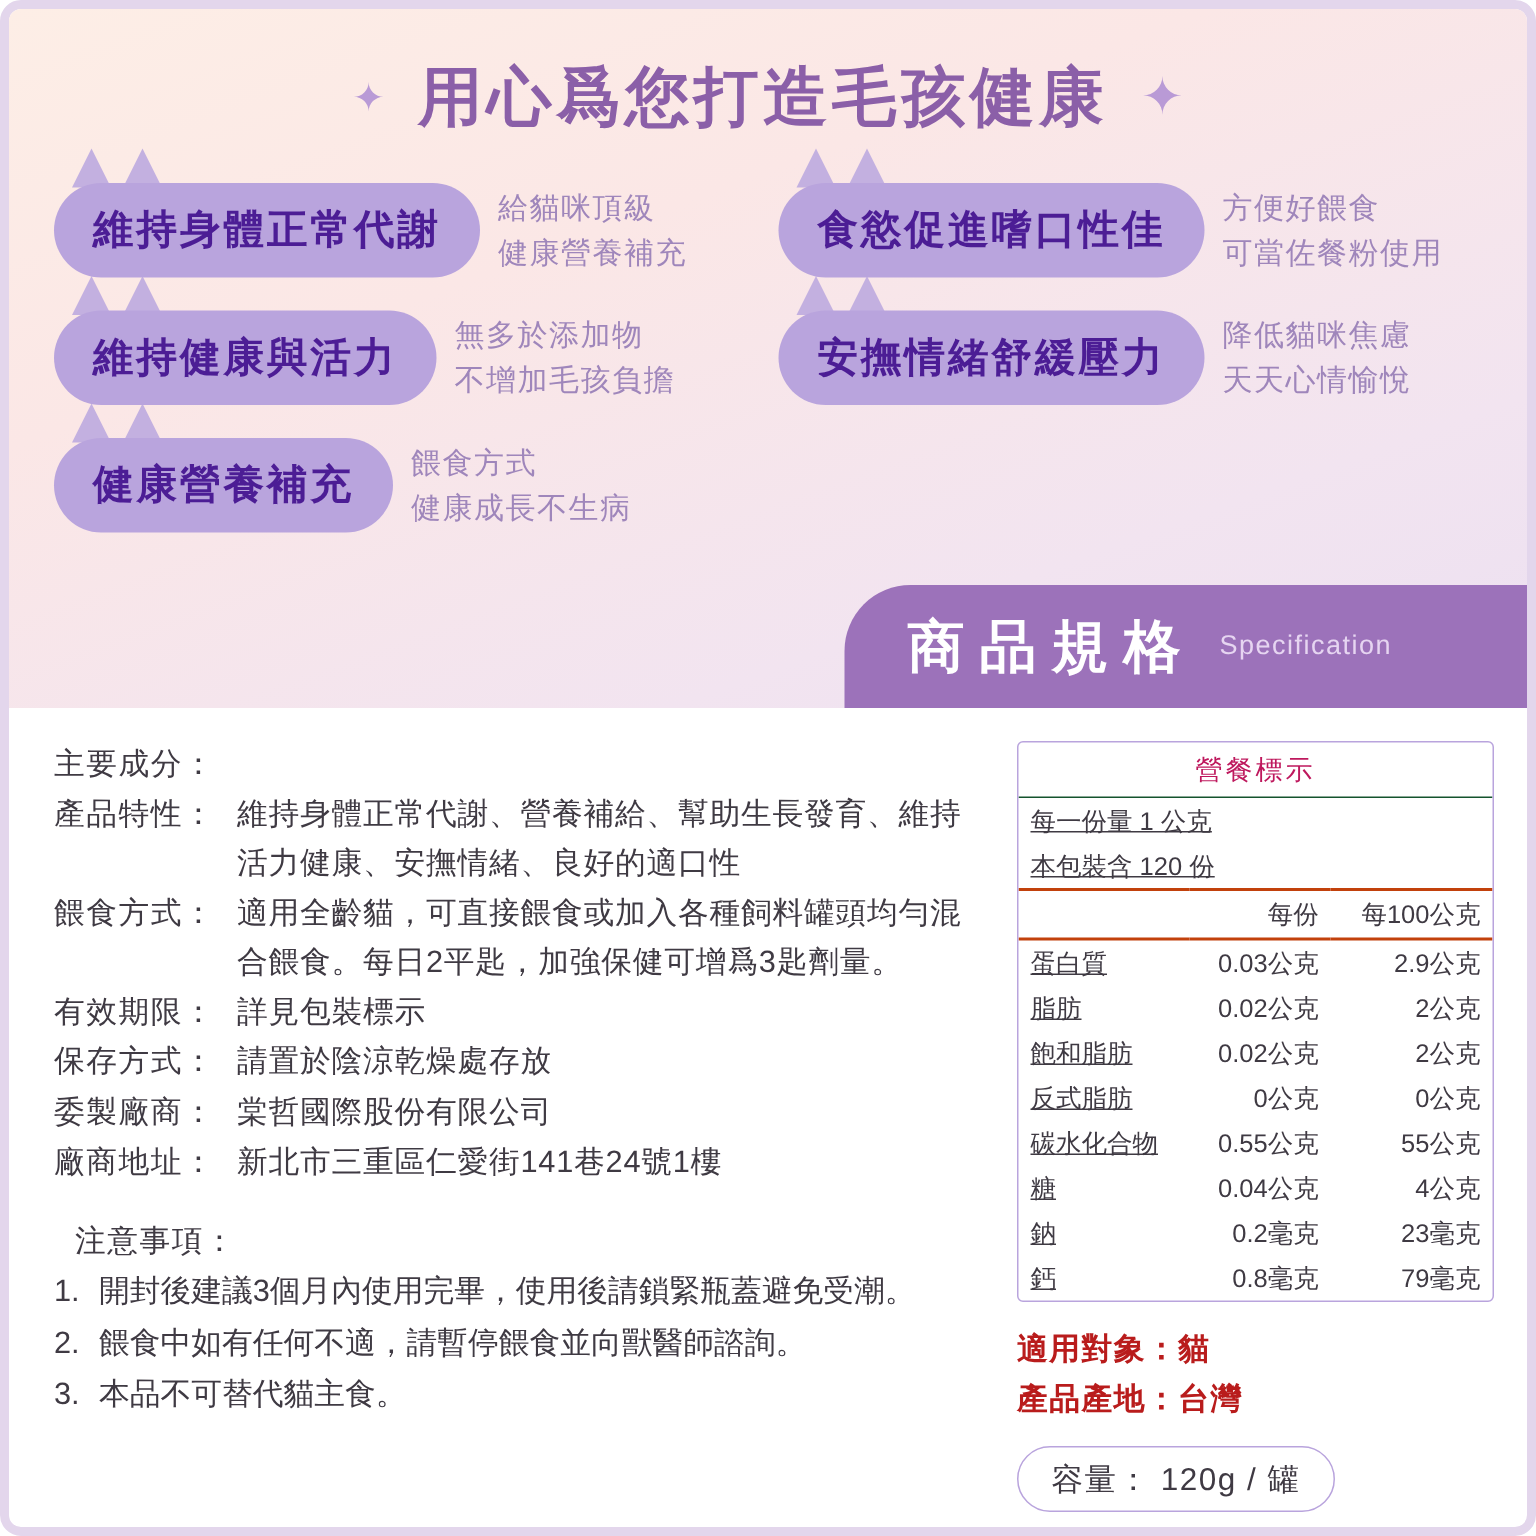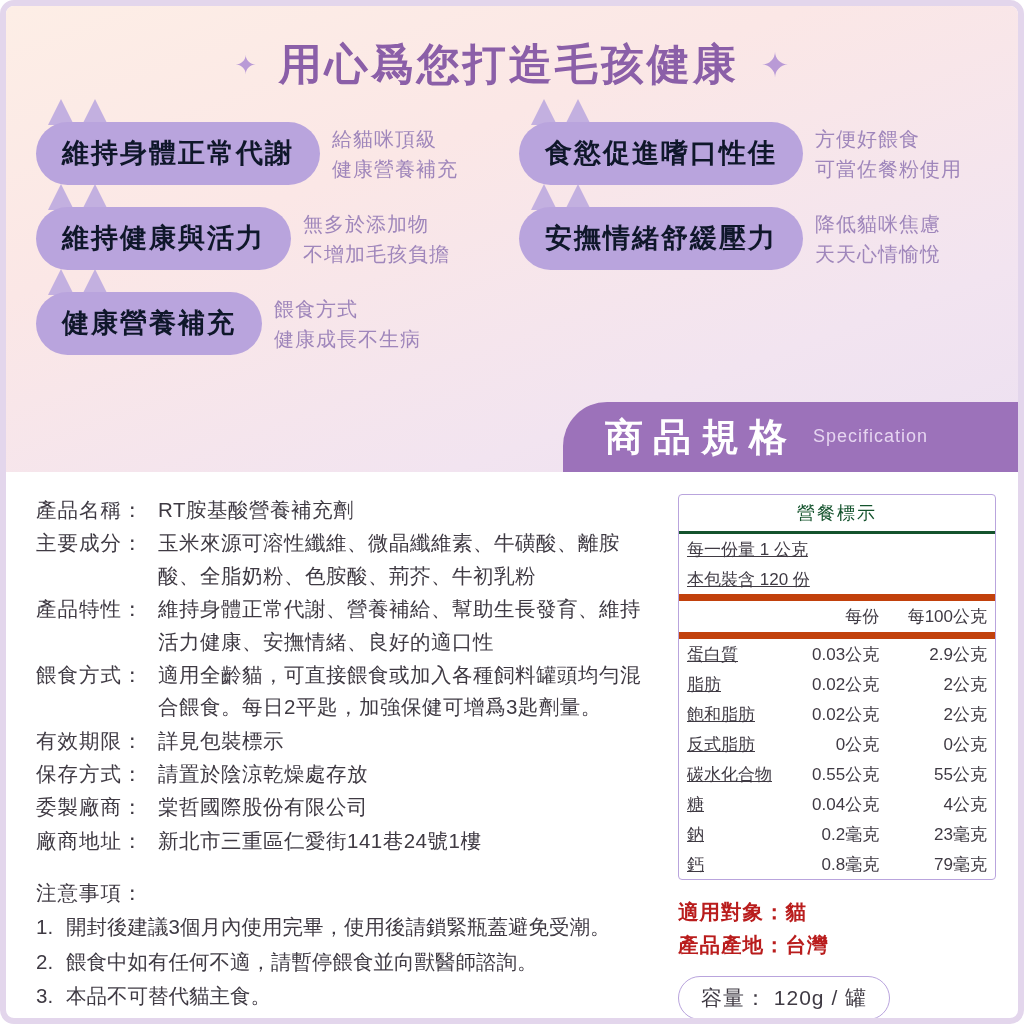--- a/index.html
+++ b/index.html
@@ -88,21 +88,21 @@
     height: 0;
     border-left: 13px solid transparent;
     border-right: 13px solid transparent;
     border-bottom: 26px solid #c3b0e0;
   }
   .cat-ears span.left { left: 0; }
   .cat-ears span.right { left: 34px; }
   .pill {
     position: relative;
     background: #b9a4dd;
-    color: #0f172a;
+    color: #4c1d95;
     font-size: 27px;
     font-weight: bold;
     letter-spacing: 2px;
     padding: 13px 26px 14px 26px;
     border-radius: 34px;
     white-space: nowrap;
     z-index: 2;
   }
   .feature-sub {
     font-size: 20px;
@@ -111,21 +111,21 @@
     white-space: nowrap;
   }
   .feature-sub div { letter-spacing: 1px; }
 
   
   .spec-banner {
     position: absolute;
     right: 0;
     bottom: 0;
     width: 455px;
-    height: 70px;
+    height: 82px;
     background: #9c72ba;
     border-top-left-radius: 44px;
     display: flex;
     align-items: center;
     gap: 16px;
     padding-left: 42px;
     box-sizing: border-box;
   }
   .spec-cn {
     color: #ffffff;
@@ -172,20 +172,21 @@
   .spec-value {
     flex: 1;
     letter-spacing: 0.5px;
   }
   .notice-title {
     font-size: 20.5px;
     color: #3f3a43;
     margin-top: 22px;
     margin-bottom: 4px;
     letter-spacing: 1px;
+    margin-left: 14px;
   }
   .notice-item {
     display: flex;
     font-size: 20.5px;
     color: #3f3a43;
     line-height: 1.58;
     margin-bottom: 2px;
   }
   .notice-num {
     flex: 0 0 30px;
@@ -202,37 +203,37 @@
   }
   .nutri table {
     border-collapse: collapse;
     width: 100%;
     font-size: 17px;
     color: #3f3a43;
   }
   .nutri caption {
     padding: 6px 0 6px;
     font-size: 18px;
-    color: #14532d;
-    border-bottom: 3px solid #14532d;
+    color: #be185d;
+    border-bottom: 1px solid #14532d;
     letter-spacing: 2px;
   }
   .nutri td {
     padding: 3.5px 8px;
   }
   .nutri td.name { text-align: left; text-decoration: underline; }
   .nutri td.v1, .nutri td.v2 { text-align: right; }
   .nutri tr.serving td { padding-left: 8px; }
   .nutri tr.head td {
     text-align: right;
     padding-top: 4px;
     padding-bottom: 4px;
   }
   .nutri tr.head td.name { text-align: left; }
-  .nutri tr.underline-row td { border-bottom: 7px solid #c2410c; }
+  .nutri tr.underline-row td { border-bottom: 2px solid #c2410c; }
 
   .right-note {
     font-size: 20.5px;
     color: #b91c1c;
     margin-top: 16px;
     line-height: 1.6;
     letter-spacing: 1px;
     font-weight: bold;
   }
   .volume-pill {
@@ -341,26 +342,21 @@
       <span class="spec-cn">商品規格</span>
       <span class="spec-en">Specification</span>
     </div>
   </div>
 
   <div class="info">
 
     <div class="info-left">
       <div class="spec-list">
         <div class="spec-row">
-          <div class="spec-label">產品名稱：</div>
-          <div class="spec-value">RT胺基酸營養補充劑</div>
-        </div>
-        <div class="spec-row">
           <div class="spec-label">主要成分：</div>
-          <div class="spec-value">玉米來源可溶性纖維、微晶纖維素、牛磺酸、離胺酸、全脂奶粉、色胺酸、荊芥、牛初乳粉</div>
         </div>
         <div class="spec-row">
           <div class="spec-label">產品特性：</div>
           <div class="spec-value">維持身體正常代謝、營養補給、幫助生長發育、維持活力健康、安撫情緒、良好的適口性</div>
         </div>
         <div class="spec-row">
           <div class="spec-label">餵食方式：</div>
           <div class="spec-value">適用全齡貓，可直接餵食或加入各種飼料罐頭均勻混合餵食。每日2平匙，加強保健可增爲3匙劑量。</div>
         </div>
         <div class="spec-row">

